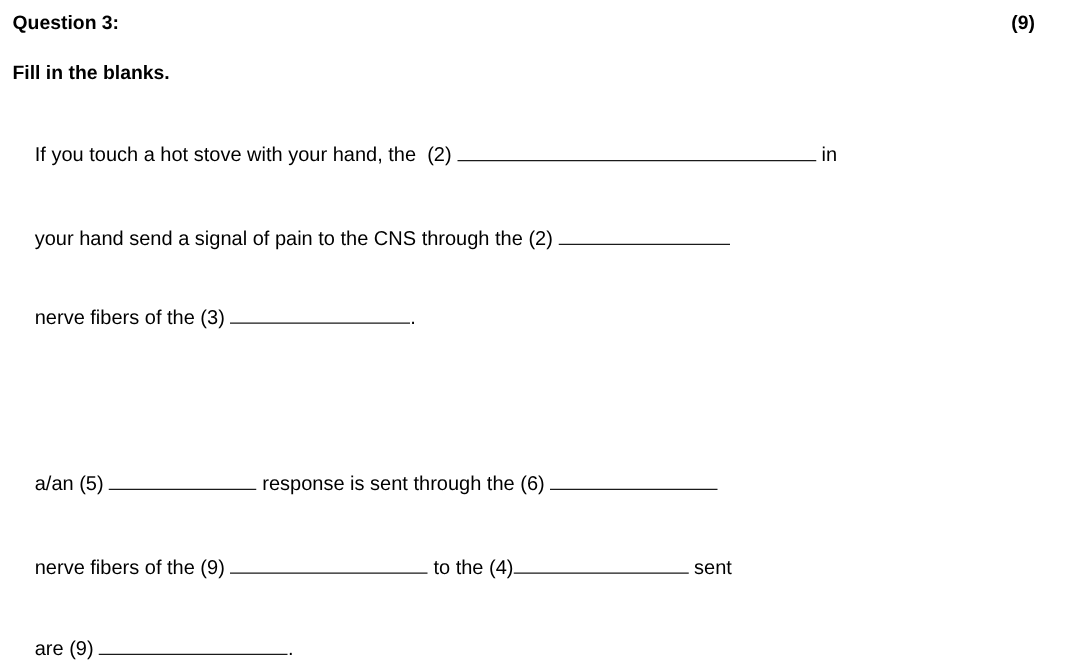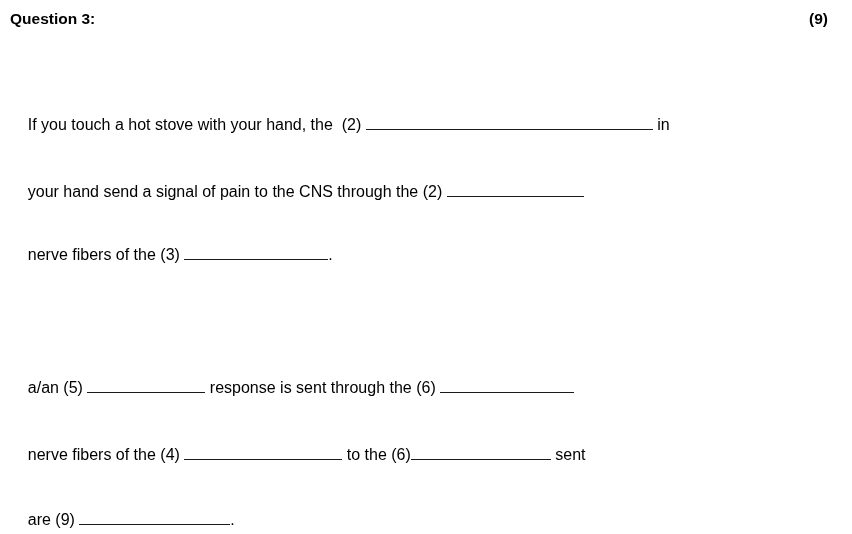--- a/index.html
+++ b/index.html
@@ -90,39 +90,40 @@
 </head>
 <body>
 
 <div class="page">
 
   <div class="qhead">
     <span class="qhead-title">Question 3:</span>
     <span class="qhead-marks">(9)</span>
   </div>
 
+  <div class="instruction">Fill in the blanks.</div>
 
   <div class="line l1">
     <span>If you touch a hot stove with your hand, the  (2) </span><span class="blank b1"></span><span> in</span>
   </div>
 
   <div class="line l2">
     <span>your hand send a signal of pain to the CNS through the (2) </span><span class="blank b2"></span>
   </div>
 
   <div class="line l3">
     <span>nerve fibers of the (3) </span><span class="blank b3"></span><span>.</span>
   </div>
 
 
   <div class="line l5">
     <span>a/an (5) </span><span class="blank b5"></span><span> response is sent through the (6) </span><span class="blank b6"></span>
   </div>
 
   <div class="line l6">
-    <span>nerve fibers of the (4) </span><span class="blank b7"></span><span> to the (6)</span><span class="blank b8"></span><span> sent</span>
+    <span>nerve fibers of the (9) </span><span class="blank b7"></span><span> to the (4)</span><span class="blank b8"></span><span> sent</span>
   </div>
 
   <div class="line l7">
     <span>are (9) </span><span class="blank b9"></span><span>.</span>
   </div>
 
 </div>
 
 </body></html>

